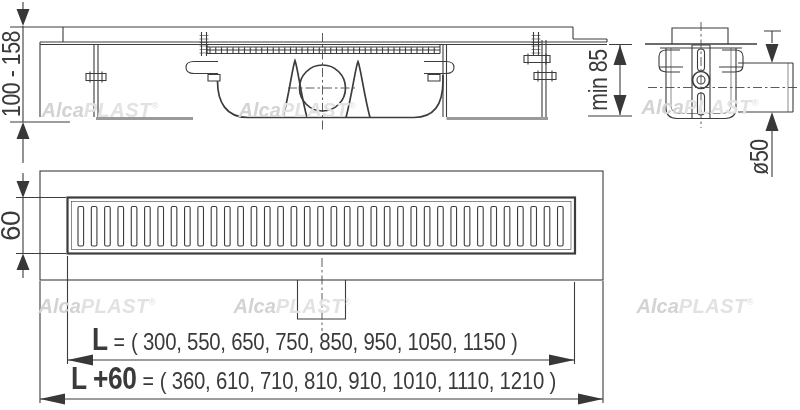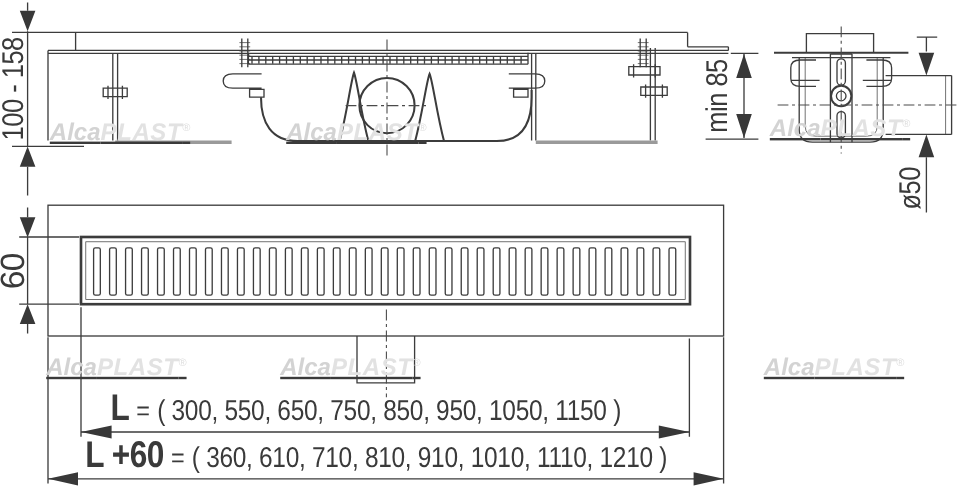--- a/index.html
+++ b/index.html
@@ -16,21 +16,21 @@
   .vdim{position:absolute;height:26px;line-height:26px;text-align:center;
         font-size:25px;letter-spacing:-0.5px;white-space:nowrap;
         transform:rotate(-90deg) scaleX(0.85);}
   .vdim.big{font-size:28px;transform:rotate(-90deg);}
   .dimrow{position:absolute;display:flex;align-items:baseline;white-space:nowrap;
           transform:scaleX(0.85);transform-origin:left bottom;}
   .dimrow .lbl{font-weight:bold;font-size:31px;letter-spacing:-0.5px;}
   .dimrow .eq{font-size:23px;margin:0 7px;}
   .dimrow .vals{font-size:24px;letter-spacing:-0.3px;}
   .wm{position:absolute;width:170px;height:24px;line-height:24px;text-align:center;
-      font-style:italic;font-size:20px;white-space:nowrap;user-select:none;text-decoration:underline;}
+      font-style:italic;font-size:20px;white-space:nowrap;user-select:none;}
   .wm .b{font-weight:bold;color:#d3d3d3;}
   .wm .l{font-weight:bold;color:#e2e2e2;letter-spacing:0.5px;}
   .wm .r{font-size:9px;color:#dddddd;vertical-align:super;}
 </style>
 </head>
 <body>
 
 <div id="stage">
 
   <svg width="800" height="410" viewBox="0 0 800 410">

